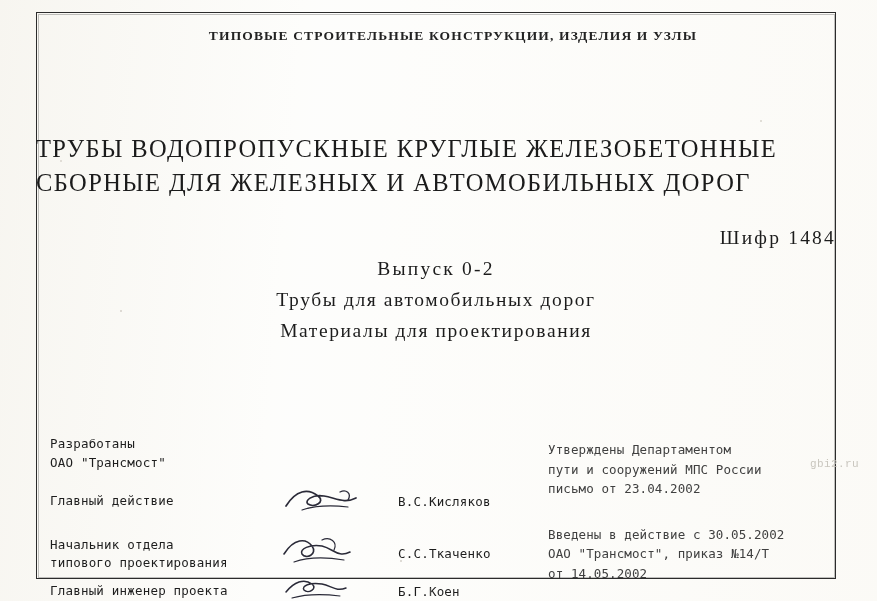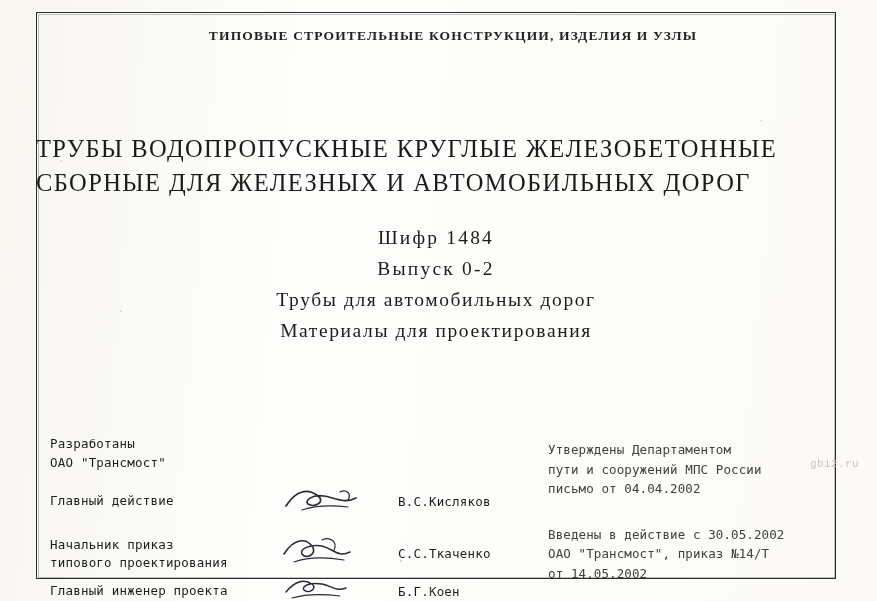--- a/index.html
+++ b/index.html
@@ -92,21 +92,21 @@
     width: 800px;
     text-align: center;
   }
   .sub-line {
     font-size: 19.5px;
     letter-spacing: 1.6px;
     line-height: 31px;
     color: #1c1c1c;
     white-space: nowrap;
   }
-  .sub-line.code { letter-spacing: 2.2px; }
+  .sub-line.code { letter-spacing: 2.2px; text-align: right; }
   .sub-line.issue { letter-spacing: 2.2px; }
 
   
   .cols {
     position: absolute;
     left: 36px;
     top: 398px;
     width: 740px;
     height: 170px;
     margin-top: 36px;
@@ -251,21 +251,21 @@
             <path d="M8 26 C18 10, 30 8, 40 16 C48 22, 36 28, 30 24 C26 21, 34 14, 46 16 C58 18, 66 24, 78 18" stroke="#2a2a38" stroke-width="1.7" stroke-linecap="round"></path>
             <path d="M24 30 C36 26, 52 25, 70 27" stroke="#2a2a38" stroke-width="1.2" stroke-linecap="round"></path>
             <path d="M62 12 C68 9, 74 13, 70 20" stroke="#2a2a38" stroke-width="1.3" stroke-linecap="round"></path>
           </svg>
         </div>
         <div class="sig-name">В.С.Кисляков</div>
       </div>
 
       <div class="sig-row tall">
         <div class="sig-role">
-          <span>Начальник приказ</span><br>
+          <span>Начальник отдела</span><br>
           <span>типового проектирования</span>
         </div>
         <div class="sig-mark" style="top:2px;">
           <svg width="110" height="40" viewBox="0 0 110 40" fill="none">
             <path d="M6 22 C16 6, 28 6, 34 14 C40 22, 28 28, 24 22 C21 17, 32 12, 44 14 C56 17, 60 26, 72 20" stroke="#2a2a38" stroke-width="1.6" stroke-linecap="round"></path>
             <path d="M16 30 C30 25, 48 25, 66 28" stroke="#2a2a38" stroke-width="1.2" stroke-linecap="round"></path>
             <path d="M44 8 C52 4, 60 10, 56 18" stroke="#2a2a38" stroke-width="1.2" stroke-linecap="round"></path>
           </svg>
         </div>
         <div class="sig-name" style="top:16px;">С.С.Ткаченко</div>
@@ -280,21 +280,21 @@
           </svg>
         </div>
         <div class="sig-name">Б.Г.Коен</div>
       </div>
     </div>
 
     <div class="right-col">
       <div class="rc-group">
         <div class="rc-line">Утверждены Департаментом</div>
         <div class="rc-line">пути и сооружений МПС России</div>
-        <div class="rc-line">письмо от 04.04.2002</div>
+        <div class="rc-line">письмо от 23.04.2002</div>
       </div>
       <div class="rc-group">
         <div class="rc-line">Введены в действие с 30.05.2002</div>
         <div class="rc-line">ОАО "Трансмост", приказ №14/Т</div>
         <div class="rc-line">от 14.05.2002</div>
       </div>
     </div>
   </div>
 
   <div class="watermark">gbi2.ru</div>

